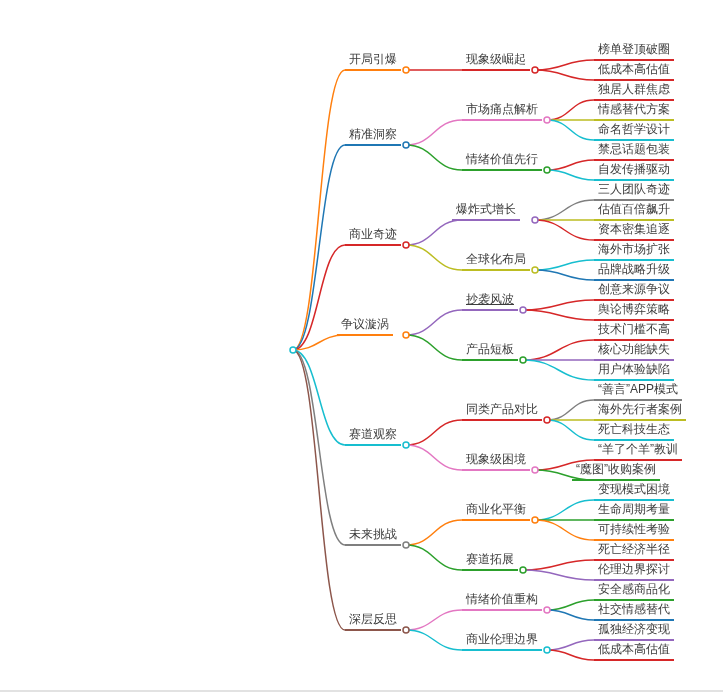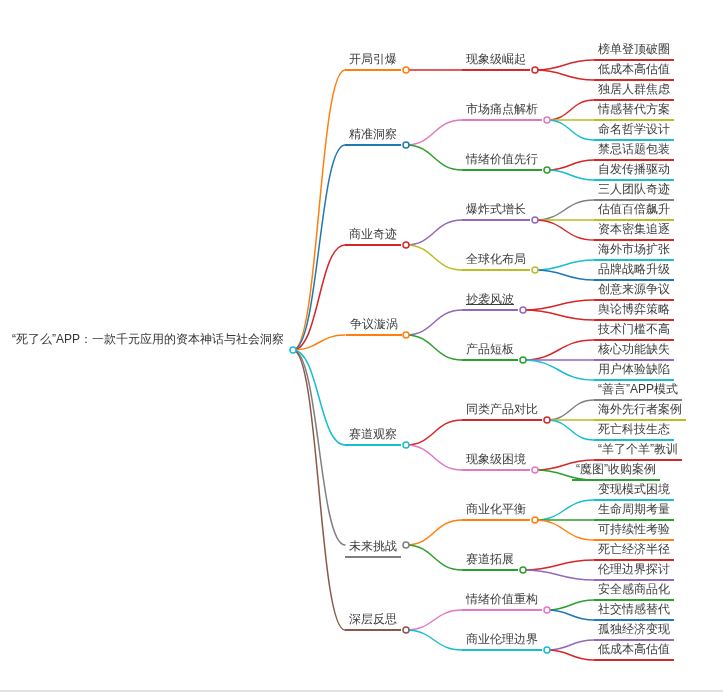--- a/index.html
+++ b/index.html
@@ -109,58 +109,57 @@
       <circle cx="547" cy="420" r="3" fill="#ffffff" stroke="#d62728" stroke-width="1.5"></circle>
       <circle cx="535" cy="470" r="3" fill="#ffffff" stroke="#e377c2" stroke-width="1.5"></circle>
       <circle cx="406" cy="545" r="3" fill="#ffffff" stroke="#7f7f7f" stroke-width="1.5"></circle>
       <circle cx="535" cy="520" r="3" fill="#ffffff" stroke="#ff7f0e" stroke-width="1.5"></circle>
       <circle cx="523" cy="570" r="3" fill="#ffffff" stroke="#2ca02c" stroke-width="1.5"></circle>
       <circle cx="406" cy="630" r="3" fill="#ffffff" stroke="#8c564b" stroke-width="1.5"></circle>
       <circle cx="547" cy="610" r="3" fill="#ffffff" stroke="#e377c2" stroke-width="1.5"></circle>
       <circle cx="547" cy="650" r="3" fill="#ffffff" stroke="#17becf" stroke-width="1.5"></circle>
     </svg>
   <div class="page-edge"></div>
-<div class="node root" style="left: 8px; top: 331px;">“死了么”APP：一款千元应用的资本神话与社会洞察</div>
     <div class="node" style="left: 345px; top: 51px; border-bottom-color: rgb(255, 127, 14);">开局引爆</div>
     <div class="node" style="left: 462px; top: 51px; border-bottom-color: rgb(214, 39, 40);">现象级崛起</div>
     <div class="node" style="left: 594px; top: 41px; border-bottom-color: rgb(214, 39, 40);">榜单登顶破圈</div>
     <div class="node" style="left: 594px; top: 61px; border-bottom-color: rgb(214, 39, 40);">低成本高估值</div>
     <div class="node" style="left: 345px; top: 126px; border-bottom-color: rgb(31, 119, 180);">精准洞察</div>
     <div class="node" style="left: 462px; top: 101px; border-bottom-color: rgb(227, 119, 194);">市场痛点解析</div>
     <div class="node" style="left: 594px; top: 81px; border-bottom-color: rgb(214, 39, 40);">独居人群焦虑</div>
     <div class="node" style="left: 594px; top: 101px; border-bottom-color: rgb(188, 189, 34);">情感替代方案</div>
     <div class="node" style="left: 594px; top: 121px; border-bottom-color: rgb(23, 190, 207);">命名哲学设计</div>
     <div class="node" style="left: 462px; top: 151px; border-bottom-color: rgb(44, 160, 44);">情绪价值先行</div>
     <div class="node" style="left: 594px; top: 141px; border-bottom-color: rgb(214, 39, 40);">禁忌话题包装</div>
     <div class="node" style="left: 594px; top: 161px; border-bottom-color: rgb(23, 190, 207);">自发传播驱动</div>
     <div class="node" style="left: 345px; top: 226px; border-bottom-color: rgb(214, 39, 40);">商业奇迹</div>
-    <div class="node" style="left: 462px; top: 201px; border-bottom-color: rgb(148, 103, 189); text-align: center;">爆炸式增长</div>
+    <div class="node" style="left: 452px; top: 201px; border-bottom-color: rgb(148, 103, 189); text-align: center;">爆炸式增长</div>
     <div class="node" style="left: 594px; top: 181px; border-bottom-color: rgb(127, 127, 127);">三人团队奇迹</div>
     <div class="node" style="left: 594px; top: 201px; border-bottom-color: rgb(188, 189, 34);">估值百倍飙升</div>
     <div class="node" style="left: 594px; top: 221px; border-bottom-color: rgb(214, 39, 40);">资本密集追逐</div>
     <div class="node" style="left: 462px; top: 251px; border-bottom-color: rgb(188, 189, 34);">全球化布局</div>
     <div class="node" style="left: 594px; top: 241px; border-bottom-color: rgb(23, 190, 207);">海外市场扩张</div>
     <div class="node" style="left: 594px; top: 261px; border-bottom-color: rgb(31, 119, 180);">品牌战略升级</div>
-    <div class="node" style="left: 346px; top: 316px; border-bottom-color: rgb(255, 127, 14);">争议漩涡</div>
+    <div class="node" style="left: 337px; top: 316px; border-bottom-color: rgb(255, 127, 14);">争议漩涡</div>
     <div class="node" style="left: 462px; top: 291px; border-bottom-color: rgb(148, 103, 189); text-decoration: underline;">抄袭风波</div>
     <div class="node" style="left: 594px; top: 281px; border-bottom-color: rgb(214, 39, 40);">创意来源争议</div>
     <div class="node" style="left: 594px; top: 301px; border-bottom-color: rgb(214, 39, 40);">舆论博弈策略</div>
     <div class="node" style="left: 462px; top: 341px; border-bottom-color: rgb(44, 160, 44);">产品短板</div>
     <div class="node" style="left: 594px; top: 321px; border-bottom-color: rgb(214, 39, 40);">技术门槛不高</div>
     <div class="node" style="left: 594px; top: 341px; border-bottom-color: rgb(148, 103, 189);">核心功能缺失</div>
     <div class="node" style="left: 594px; top: 361px; border-bottom-color: rgb(23, 190, 207);">用户体验缺陷</div>
     <div class="node" style="left: 345px; top: 426px; border-bottom-color: rgb(23, 190, 207);">赛道观察</div>
     <div class="node" style="left: 462px; top: 401px; border-bottom-color: rgb(214, 39, 40);">同类产品对比</div>
     <div class="node" style="left: 594px; top: 381px; border-bottom-color: rgb(127, 127, 127);">“善言”APP模式</div>
     <div class="node" style="left: 594px; top: 401px; border-bottom-color: rgb(188, 189, 34);">海外先行者案例</div>
     <div class="node" style="left: 594px; top: 421px; border-bottom-color: rgb(23, 190, 207);">死亡科技生态</div>
     <div class="node" style="left: 462px; top: 451px; border-bottom-color: rgb(227, 119, 194);">现象级困境</div>
     <div class="node" style="left: 594px; top: 441px; border-bottom-color: rgb(214, 39, 40);">“羊了个羊”教训</div>
     <div class="node" style="left: 572px; top: 461px; border-bottom-color: rgb(44, 160, 44);">“魔图”收购案例</div>
-    <div class="node" style="left: 345px; top: 526px; border-bottom-color: rgb(127, 127, 127); margin-top: 12px;">未来挑战</div>
+    <div class="node" style="left: 345px; top: 526px; border-bottom-color: rgb(127, 127, 127);">未来挑战</div>
     <div class="node" style="left: 462px; top: 501px; border-bottom-color: rgb(255, 127, 14);">商业化平衡</div>
     <div class="node" style="left: 594px; top: 481px; border-bottom-color: rgb(23, 190, 207);">变现模式困境</div>
     <div class="node" style="left: 594px; top: 501px; border-bottom-color: rgb(44, 160, 44);">生命周期考量</div>
     <div class="node" style="left: 594px; top: 521px; border-bottom-color: rgb(255, 127, 14);">可持续性考验</div>
     <div class="node" style="left: 462px; top: 551px; border-bottom-color: rgb(44, 160, 44);">赛道拓展</div>
     <div class="node" style="left: 594px; top: 541px; border-bottom-color: rgb(214, 39, 40);">死亡经济半径</div>
     <div class="node" style="left: 594px; top: 561px; border-bottom-color: rgb(148, 103, 189);">伦理边界探讨</div>
     <div class="node" style="left: 345px; top: 611px; border-bottom-color: rgb(140, 86, 75); text-align: center;">深层反思</div>
     <div class="node" style="left: 462px; top: 591px; border-bottom-color: rgb(227, 119, 194);">情绪价值重构</div>
     <div class="node" style="left: 594px; top: 581px; border-bottom-color: rgb(44, 160, 44);">安全感商品化</div>

